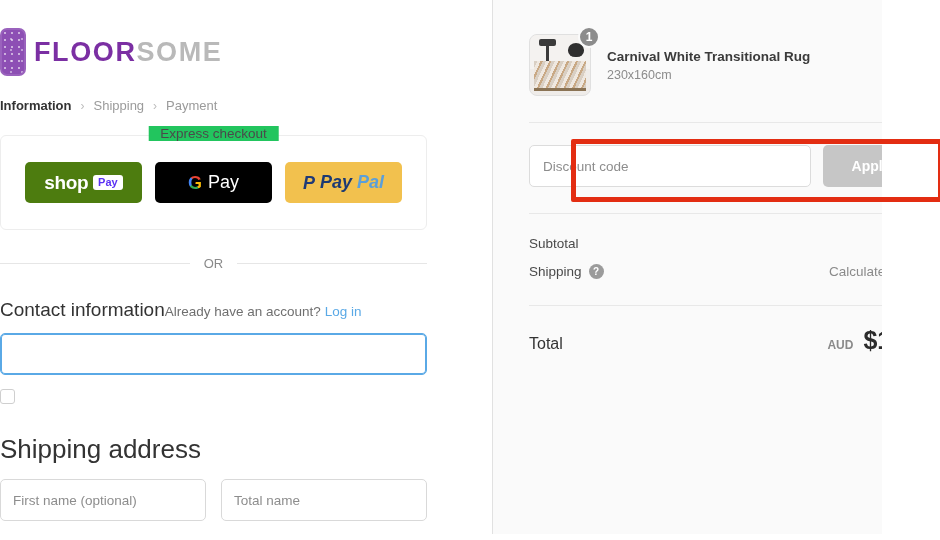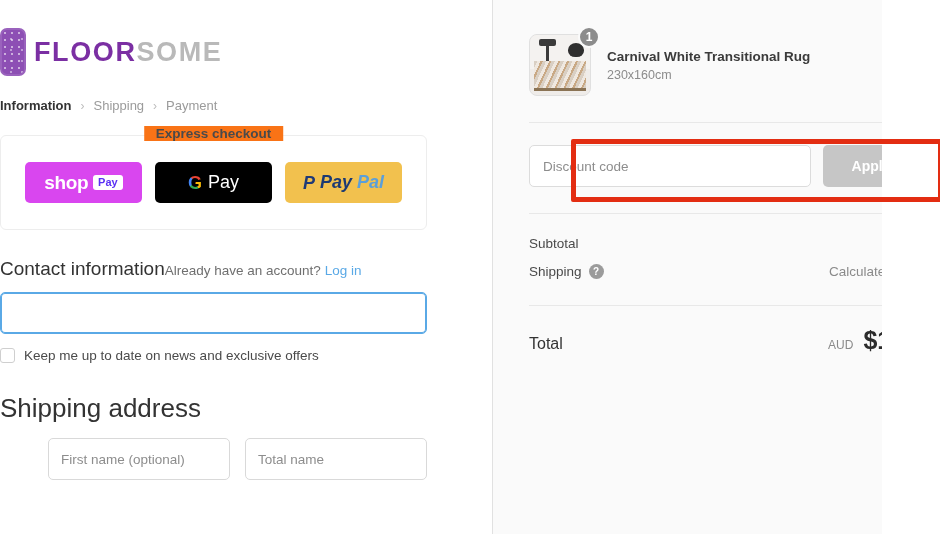--- a/index.html
+++ b/index.html
@@ -57,32 +57,32 @@
   
   .express-wrap { margin: 22px 62px 0 62px; position: relative; }
   .express-box {
     border: 1px solid #ededed;
     border-radius: 6px;
     padding: 26px 24px 26px 24px;
     background: #fff;
   }
   .express-title {
     position: absolute; top: -9px; left: 50%; transform: translateX(-50%);
-    background: #f97316; padding: 0 12px;
-    font-size: 13.5px; font-weight: 700; color: #4a4a4a;
+    background: #22c55e; padding: 0 12px;
+    font-size: 13.5px; font-weight: 400; color: #4a4a4a;
     white-space: nowrap;
   }
   .pay-row { display: flex; gap: 13px; }
   .pay-btn {
     flex: 1 1 0; height: 41px;
     border-radius: 5px;
     display: flex; align-items: center; justify-content: center;
     cursor: pointer; user-select: none;
   }
-  .pay-shop { background: #d946ef; gap: 5px; }
+  .pay-shop { background: #4d7c0f; gap: 5px; }
   .pay-shop .sp-txt { color:#fff; font-size:19px; font-weight:700; letter-spacing:-.4px; }
   .pay-shop .sp-badge {
     background:#fff; color:#5a31f4; font-size:11px; font-weight:700;
     border-radius:3px; padding:2px 5px; line-height:1;
   }
   .pay-google { background: #000000; gap: 6px; }
   .pay-google .g-mark {
     font-size: 18px; font-weight: 700; line-height: 1;
     background: conic-gradient(from -35deg, #ea4335 0 25%, #fbbc05 0 50%, #34a853 0 75%, #4285f4 0 100%);
     -webkit-background-clip: text; background-clip: text; color: transparent;
@@ -113,21 +113,21 @@
     font-size:13.5px; color:#8d8d8d;
   }
   .field.focused { border:1px solid #5aa9e6; box-shadow: 0 0 0 1px #5aa9e6 inset; }
   .email-field { margin: 12px 62px 0 62px; }
 
   .check-row { display:flex; align-items:center; gap:9px; margin: 14px 62px 0 62px; }
   .check-box { width:15px; height:15px; border:1px solid #cfcfcf; border-radius:3px; background:#fff; flex:none; }
   .check-label { font-size:13.5px; color:#4a4a4a; }
 
   .ship-title { margin: 30px 62px 0 62px; font-size:26px; color:#333333; }
-  .name-row { display:flex; gap:15px; margin: 14px 62px 0 62px; padding-left: 48px; }
+  .name-row { display:flex; gap:15px; margin: 14px 62px 0 62px; }
   .name-row .field { flex:1 1 0; }
 
   
   .right-panel {
     position: relative;
     width: 389px; height: 540px;
     background: #fafafa;
     overflow: hidden;
   }
   .right-inner { position: absolute; left: 0; top: 0; width: 460px; padding-left: 36px; }
@@ -184,21 +184,21 @@
     width:15px; height:15px; border-radius:50%; background:#9b9b9b;
     color:#fff; font-size:10px; font-weight:700;
     display:flex; align-items:center; justify-content:center; cursor:pointer;
   }
   .grand-row {
     display:flex; align-items:baseline; justify-content:space-between;
     padding-top: 20px; width:390px;
   }
   .grand-label { font-size:16px; color:#333333; }
   .grand-right { display:flex; align-items:baseline; gap:10px; white-space:nowrap; }
-  .grand-cur { font-size:12px; color:#8a8a8a; font-weight:400; }
+  .grand-cur { font-size:12px; color:#8a8a8a; font-weight:700; }
   .grand-amt { font-size:25px; color:#2b2b2b; font-weight:700; }
 
   
   .annot {
     position:absolute;
     left:571px; top:139px; width:372px; height:63px;
     border:5px solid #e32d12;
     border-radius:2px;
     pointer-events:none;
   }
@@ -244,33 +244,37 @@
             <div class="pay-btn pay-paypal">
               <span class="pp-mark">P</span>
               <span class="pp-a">Pay</span>
                 <span class="pp-b">Pal</span>
             </div>
 
           </div>
         </div>
       </div>
 
+      <div class="or-row">
+        <div class="or-line"></div>
+        <div class="or-txt">OR</div>
+        <div class="or-line"></div>
+      </div>
 
       <div class="section-head">
         <div class="section-title">Contact information</div>
         <div class="acct-note"><span>Already have an account?</span> <span class="login">Log in</span></div>
       </div>
 
       <div class="field focused email-field">
           <span></span>
         </div>
 
       <div class="check-row">
         <div class="check-box"></div>
-        <div class="check-label">Keep me up to date on news and exclusive offers</div>
       </div>
 
       <div class="ship-title">Shipping address</div>
 
       <div class="name-row">
         <div class="field">
             <span>First name (optional)</span>
           </div>
         <div class="field">
             <span>Total name</span>

